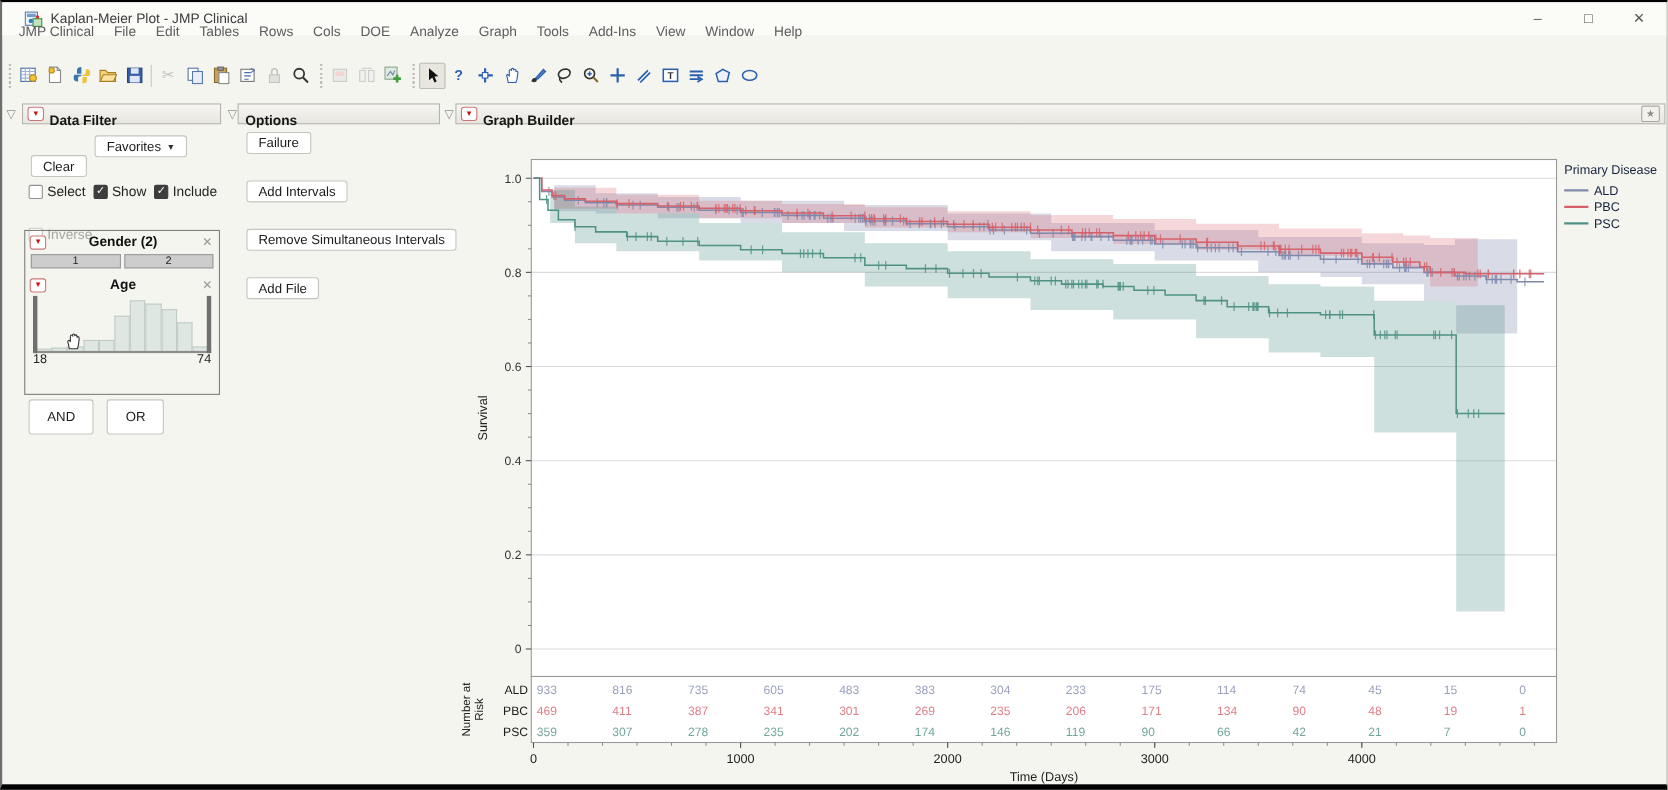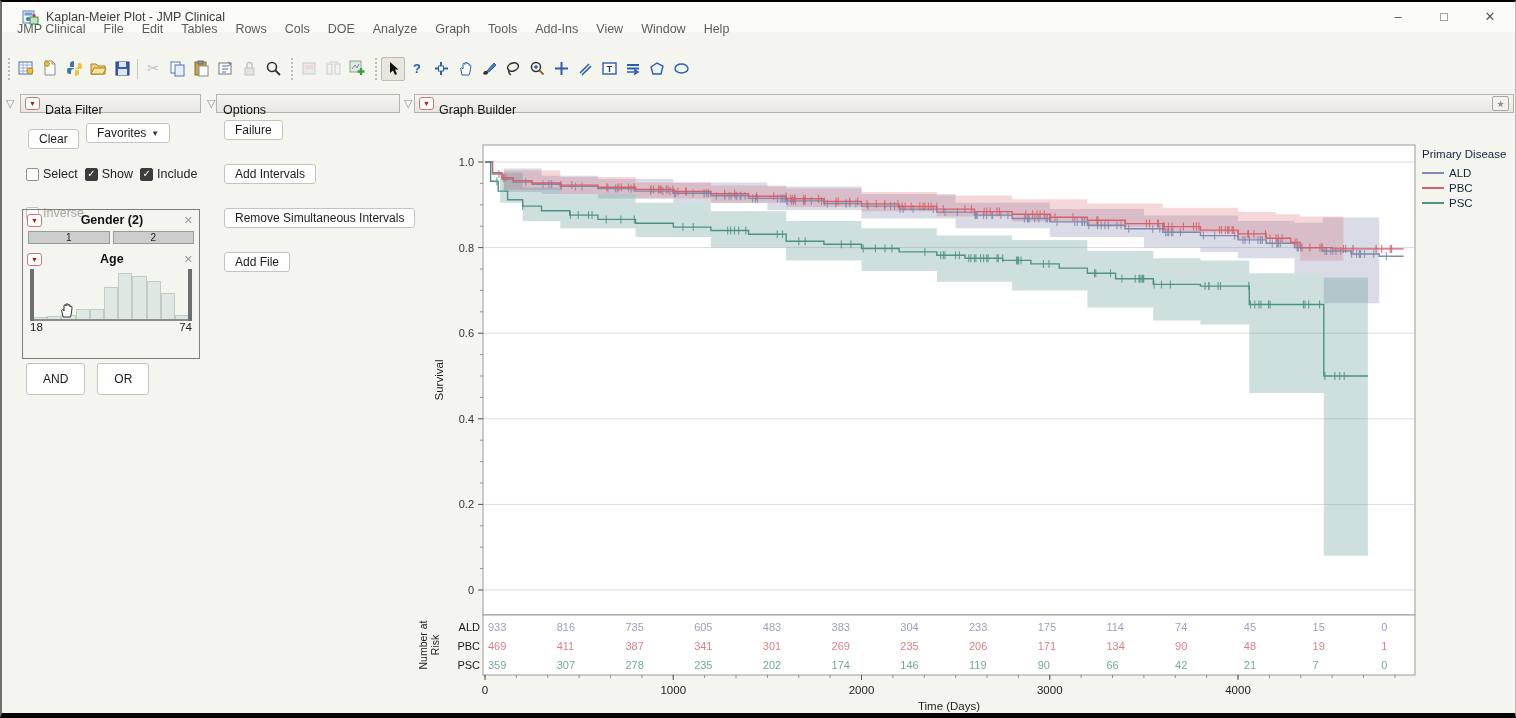--- a/index.html
+++ b/index.html
@@ -25,28 +25,28 @@
     background:repeating-linear-gradient(to bottom,#bdbdb6 0 2px,transparent 2px 4px);
     background-size:2px 22px; background-position:2px center; background-repeat:no-repeat; }
   .tb-btn { width:24px; height:24px; display:flex; align-items:center; justify-content:center; border-radius:2px; }
   .tb-btn.selected { background:#e8e6de; border:1px solid #bdbcb2; }
   .tb-btn.disabled { opacity:.45; }
   .tb-sep { width:1px; height:20px; background:#c9c9c2; margin:0 3px; }
   
   .collapse-arrow { position:absolute; font-size:11px; color:#8f8f8f; }
   .panel-header { position:absolute; top:92px; height:19px; background:linear-gradient(#f6f5f1,#e7e6e0);
     border:1px solid #b5b4ac; display:flex; align-items:center; padding:0 4px; }
-  .panel-title { font-weight:normal; font-size:12.5px; color:#151515; margin-left:5px;margin-top:12px; }
+  .panel-title { font-weight:bold; font-size:12.5px; color:#151515; margin-left:5px;margin-top:12px; }
   .red-tri-btn { width:15px; height:13px; background:#fff; border:1px solid #cc7777; border-radius:3px;
     display:inline-flex; align-items:center; justify-content:center; font-size:7px; color:#cc1111; line-height:1; }
   
   .jmp-btn { background:#fff; border:1px solid #c6c5bd; border-radius:3px; font-size:12px; color:#1c1c1c;
     padding:2px 10px; display:inline-flex; align-items:center; white-space:nowrap; }
   
-  #df-clear { position:absolute; left:26px; top:127px; }
+  #df-clear { position:absolute; left:26px; top:139px; }
   #df-favorites { position:absolute; left:84px; top:121px; }
   .caret { font-size:8px; margin-left:5px; color:#333; }
   #df-checkrow { position:absolute; left:24px; top:147px; display:flex; align-items:center; gap:7px; font-size:12.5px; }
   .cb { width:13px; height:13px; border:1px solid #919191; background:#fff; display:inline-block; position:relative; border-radius:2px; }
   .cb.checked { background:#3d3d3d; border-color:#3d3d3d; }
   .cb.checked::after { content:"✓"; color:#fff; font-size:10px; position:absolute; left:1.5px; top:-1px; }
   .cb-wrap { display:flex; align-items:center; gap:4px;margin-top:18px; }
   #df-inverse { position:absolute; left:24px; top:186px; color:#a7a7a2; }
   #df-inverse .cb { border-color:#c4c4bf; }
   #filter-box { position:absolute; left:20px; top:207px; width:178px; height:150px; border:1px solid #7f7f7a; }

